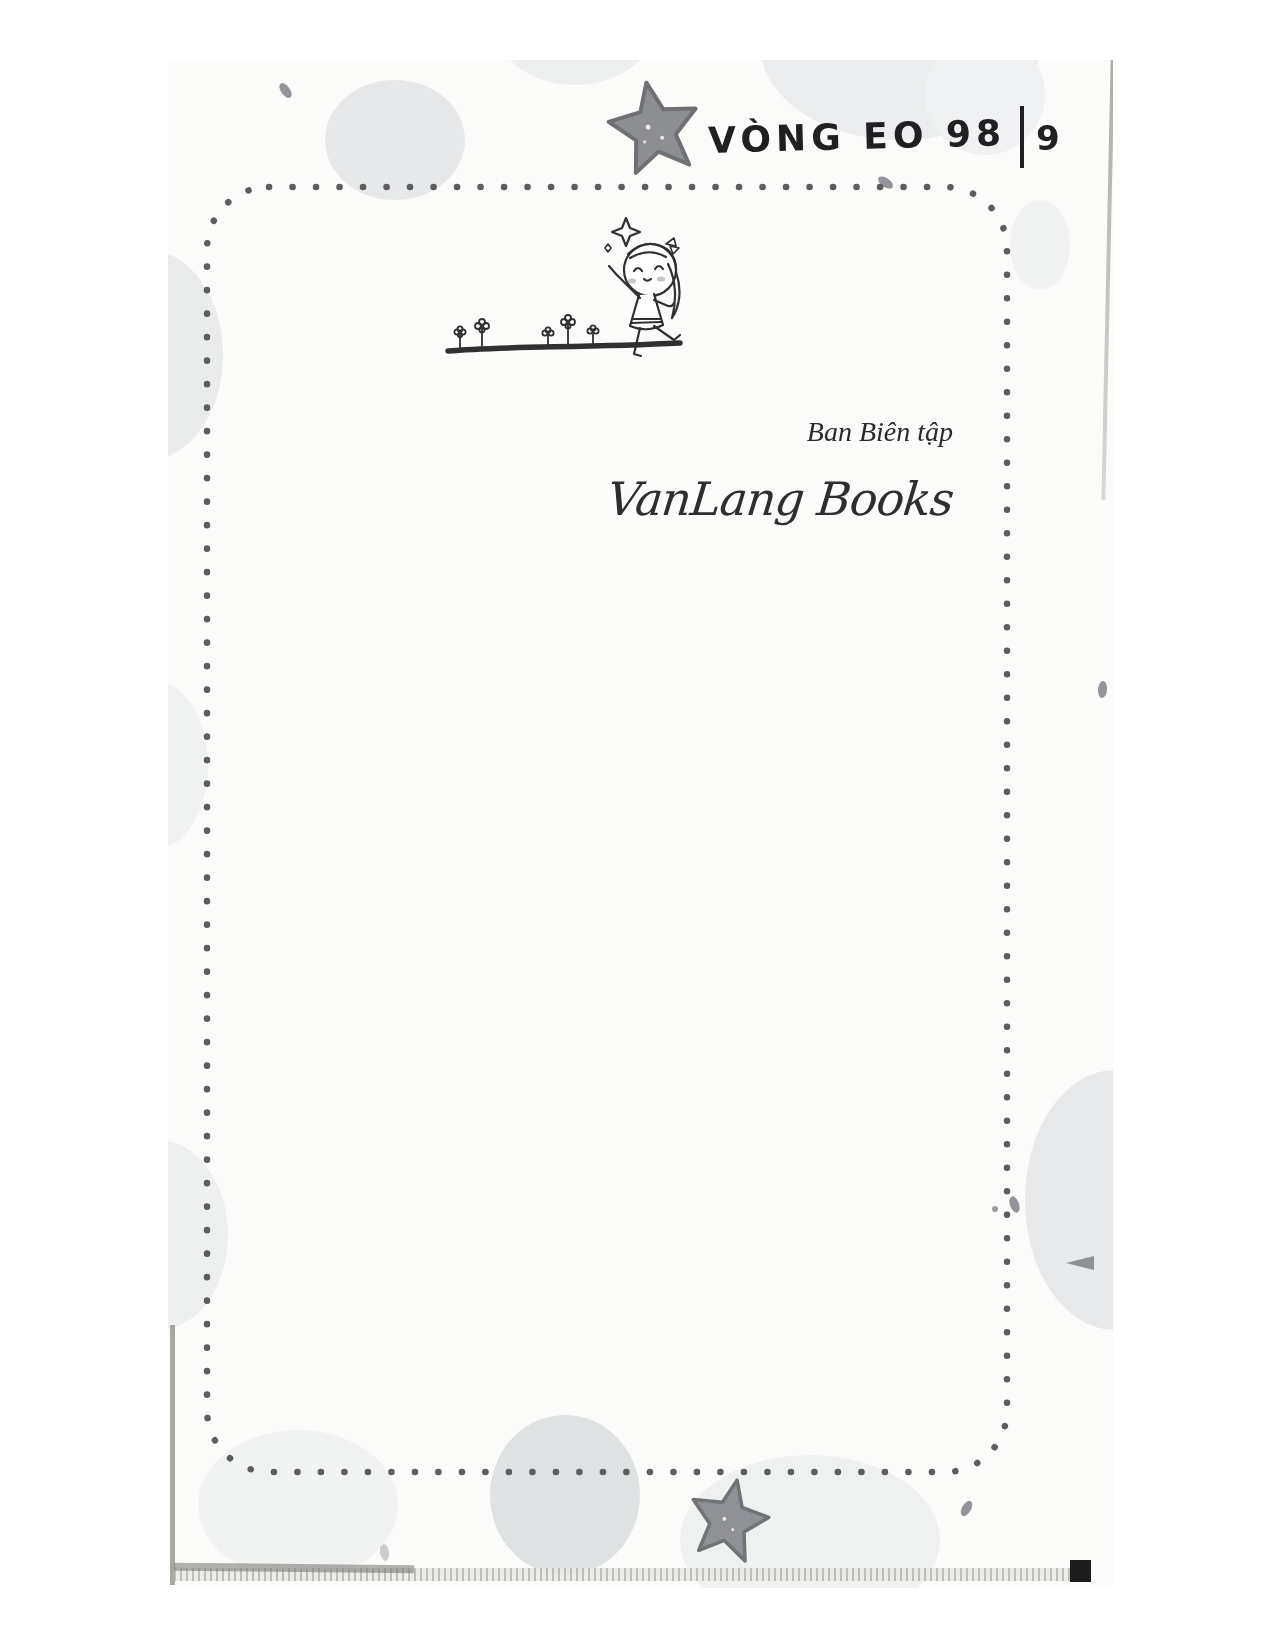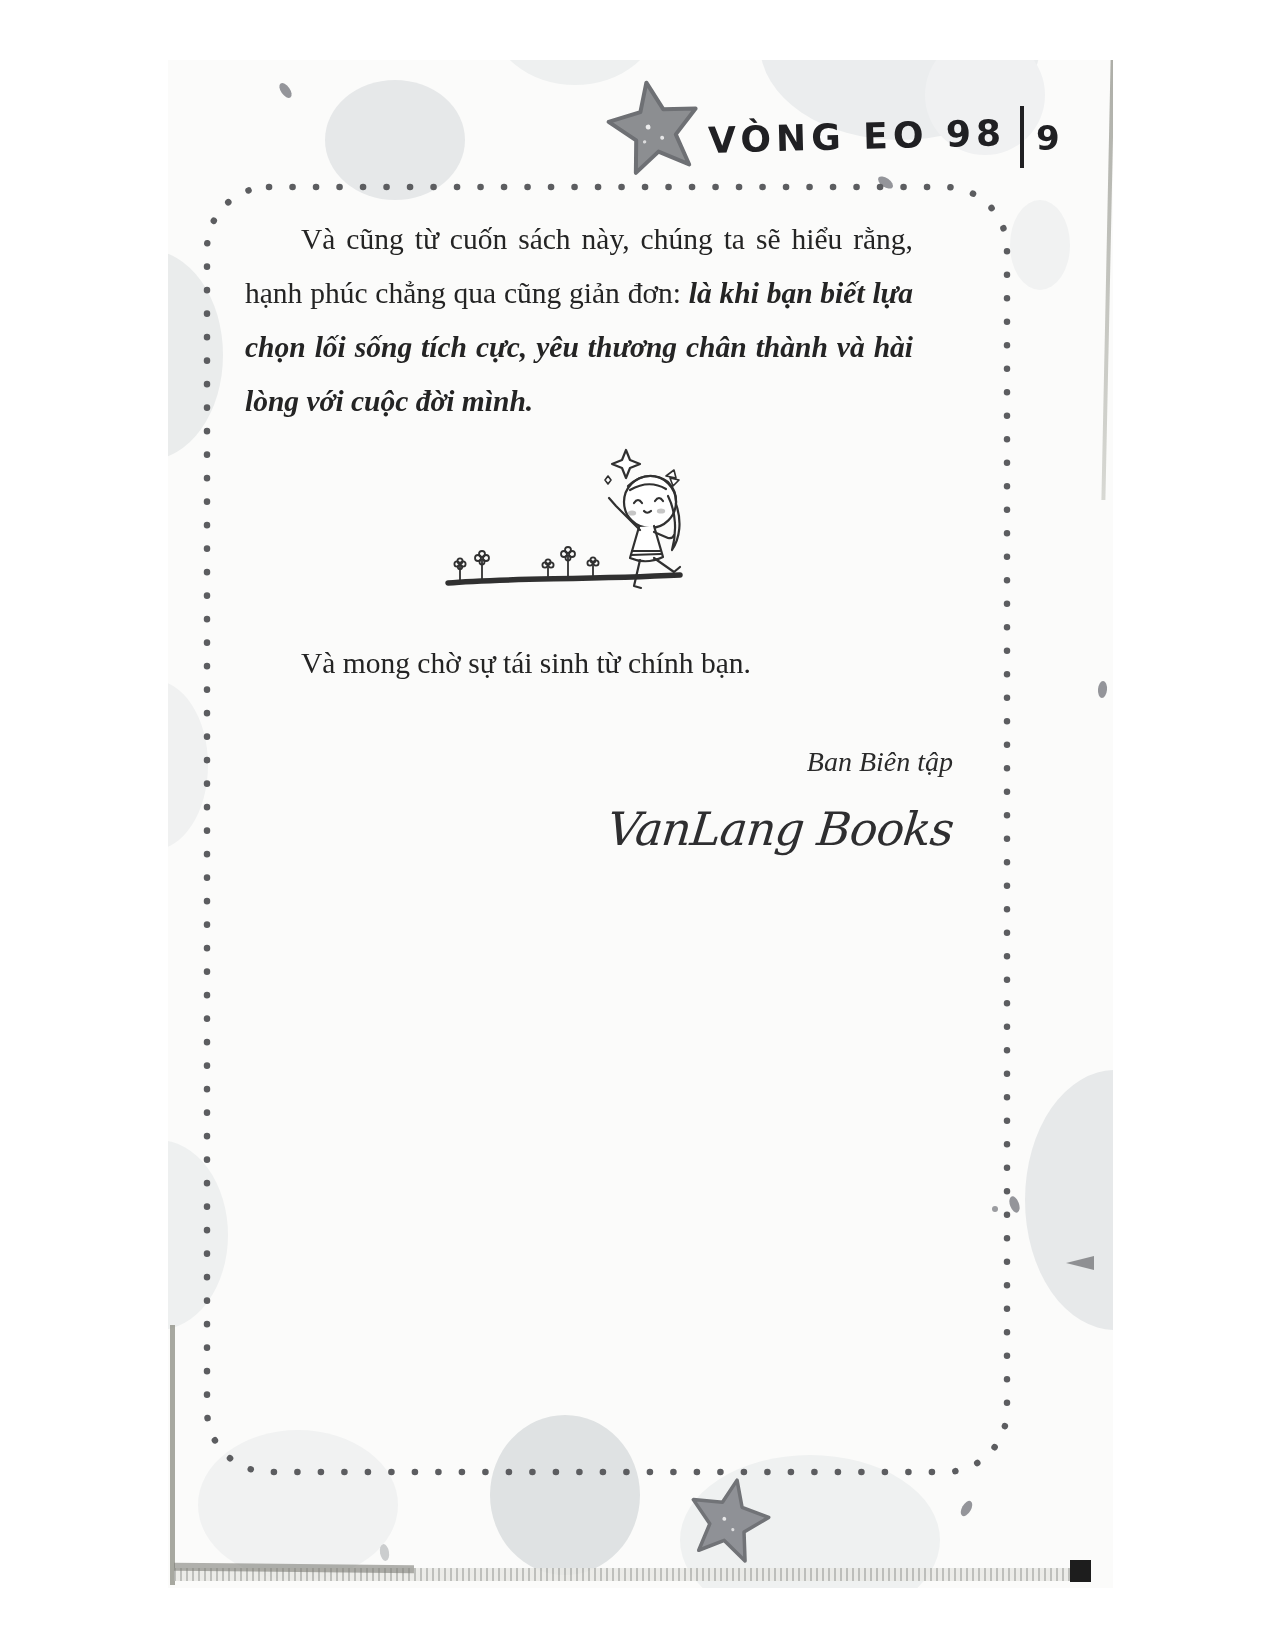--- a/index.html
+++ b/index.html
@@ -35,21 +35,21 @@
   .frame-svg{position:absolute;left:30px;top:118px;}
   
   .content{position:absolute;left:77px;top:152px;width:668px;}
   .content p{
     margin:0 0 16px 0;font-size:29.5px;line-height:54px;text-align:justify;
     text-indent:56px;color:#242424;
   }
   .content p em{font-weight:bold;font-style:italic;}
   .p-last{margin-top:26px !important;}
   .illu{margin:2px 0 10px 185px;width:270px;height:150px;}
-  .signature{margin-top:56px;text-align:right;transform:translateX(40px);}
+  .signature{margin-top:38px;text-align:right;transform:translateX(40px);}
   .sig-role{font-style:italic;font-size:28px;color:#2a2a2a;}
   .sig-brand{
     margin-top:24px;font-family:"DejaVu Serif","Liberation Serif",serif;
     font-style:italic;font-size:46px;color:#2e2e30;letter-spacing:-1px;
     transform:skewX(-6deg);
   }
   
   .edge-right{position:absolute;left:938px;top:0;width:4px;height:440px;
     background:linear-gradient(#9a9b93,#cfd0ca);transform:rotate(1.2deg);opacity:.8;}
   .edge-left{position:absolute;left:2px;top:1265px;width:5px;height:260px;
@@ -98,21 +98,20 @@
     <div class="title">VÒNG EO 98</div>
     <div class="divider"></div>
     <div class="pagenum">9</div>
   </div>
 
   <svg class="frame-svg" width="830" height="1312" viewBox="0 0 830 1312">
     <rect x="9" y="9" width="800" height="1285" rx="62" ry="62" fill="none" stroke="#5c5d60" stroke-width="6.5" stroke-linecap="round" stroke-dasharray="0.1 23.4"></rect>
   </svg>
 
   <div class="content">
-    <p><span>Và cũng từ cuốn sách này, chúng ta sẽ hiểu rằng, hạnh phúc chẳng qua cũng giản đơn: </span><em>là khi bạn biết lựa chọn lối sống tích cực, yêu thương chân thành và hài lòng với cuộc đời mình.</em></p>
 
     
     <svg class="illu" viewBox="0 0 270 150">
       <g fill="none" stroke="#303030" stroke-width="2.2" stroke-linecap="round" stroke-linejoin="round">
 
         <path d="M18 137 C 70 132, 150 134, 250 129" stroke-width="5.5"></path>
 
         <g stroke-width="1.8">
           <line x1="30" y1="134" x2="30" y2="121"></line>
             <circle cx="27" cy="118" r="2.6"></circle>
@@ -158,21 +157,20 @@
         <path d="M202 105 L 230 105 M201 109 L 231 108"></path>
 
         <path d="M210 84 L 186 60 L 179 52"></path>
         <path d="M224 86 L 238 92 q 5 1 6 -3"></path>
 
         <path d="M210 114 L 204 140 L 211 142"></path>
         <path d="M224 112 L 244 126 L 250 121"></path>
       </g>
     </svg>
 
-    <p class="p-last">Và mong chờ sự tái sinh từ chính bạn.</p>
 
     <div class="signature">
       <div class="sig-role">Ban Biên tập</div>
       <div class="sig-brand">VanLang Books</div>
     </div>
   </div>
 
   <svg class="star-svg" style="left:517px;top:1414px;transform:rotate(12deg);" width="88" height="88" viewBox="0 0 100 100">
     <path d="M50 6 L62 35 L94 40 L70 62 L78 94 L50 76 L24 93 L30 61 L6 38 L39 34 Z" fill="#8f9196" stroke="#717377" stroke-width="4" stroke-linejoin="round"></path>
     <circle cx="45" cy="52" r="2.2" fill="#fdfdfd" opacity=".8"></circle>

